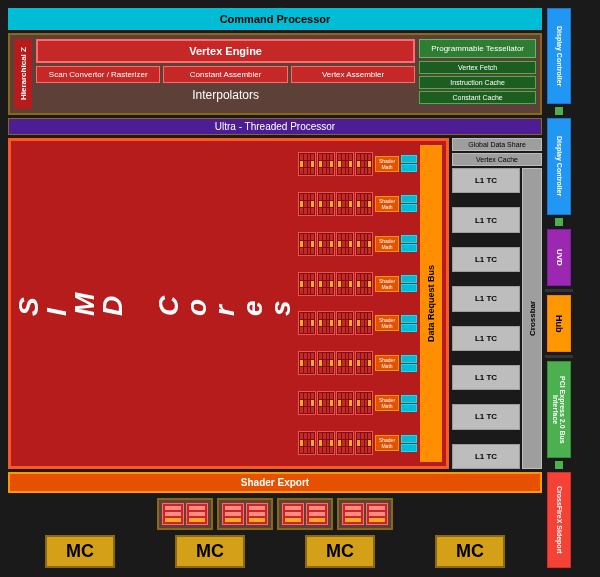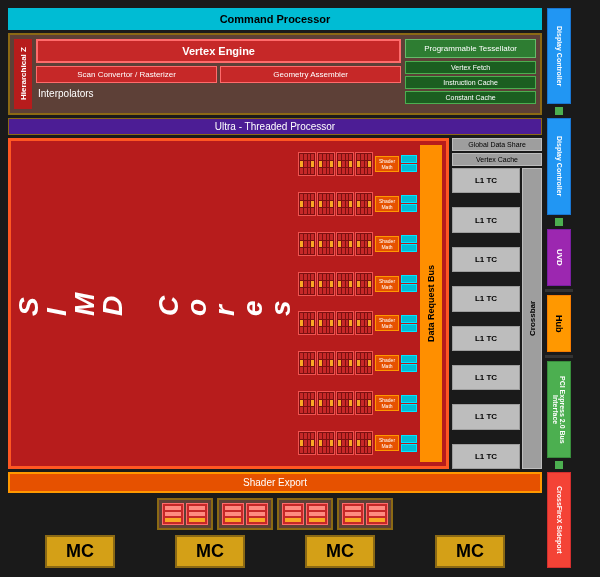--- a/index.html
+++ b/index.html
@@ -117,37 +117,38 @@
       color: #fff;
       font-size: 8px;
       text-align: center;
       padding: 3px;
       flex: 1;
     }
 
     .interpolators {
       background: #5d4037;
       color: #fff;
-      font-size: 10px;
+      font-size: 12px;
+      text-align: center;
       padding: 2px;
     }
 
     .setup-right {
       display: flex;
       flex-direction: column;
       gap: 3px;
     }
 
     .programmable-tessellator {
       background: #2e7d32;
       border: 1px solid #66bb6a;
       color: #fff;
       font-size: 8px;
       text-align: center;
-      padding: 4px 18px;
+      padding: 4px 11px;
       writing-mode: horizontal-tb;
       min-width: 55px;
     }
 
     .right-boxes {
       display: flex;
       flex-direction: column;
       gap: 2px;
       flex: 1;
     }
@@ -255,21 +256,21 @@
       padding: 2px;
     }
 
     
     .shader-export {
       background: #e65100;
       border: 2px solid #ff9800;
       text-align: center;
       padding: 3px;
       font-size: 10px;
-      font-weight: normal;
+      font-weight: bold;
       color: #fff;
       width: 100%;
     }
 
     .mc-label {
       background: #d4a017;
       border: 2px solid #8B6914;
       color: #000;
       font-size: 18px;
       font-weight: bold;
@@ -474,21 +475,22 @@
 
       <div class="command-processor">Command Processor</div>
 
       <div class="setup-area">
         <div class="hierarchical-z">Hierarchical Z</div>
 
         <div class="setup-middle">
           <div class="setup-engine-box">Vertex Engine</div>
           <div class="setup-row">
             <div class="scan-converter">Scan Convertor / Rasterizer</div>
-            <div class="geometry-assembler">Geometry Assembler</div>
+            <div class="geometry-assembler">Constant Assembler</div>
+            <div class="vertex-assembler">Vertex Assembler</div>
           </div>
           <div class="interpolators">Interpolators</div>
         </div>
 
         <div class="setup-right">
           <div class="programmable-tessellator">Programmable Tessellator</div>
           <div class="right-boxes">
             <div class="vertex-fetch-box">Vertex Fetch</div>
             <div class="instruction-cache-box">Instruction Cache</div>
             <div class="constant-cache-box">Constant Cache</div>

